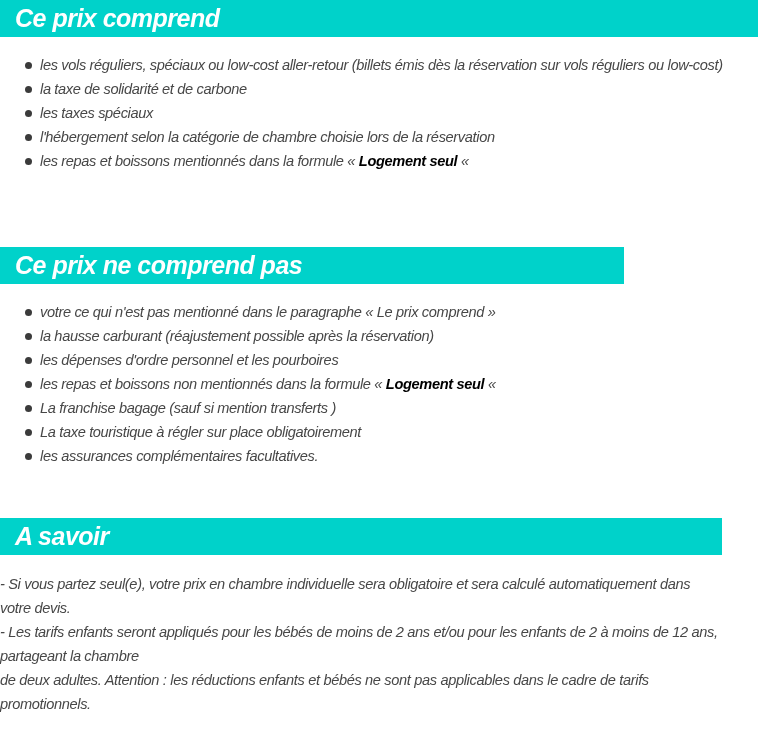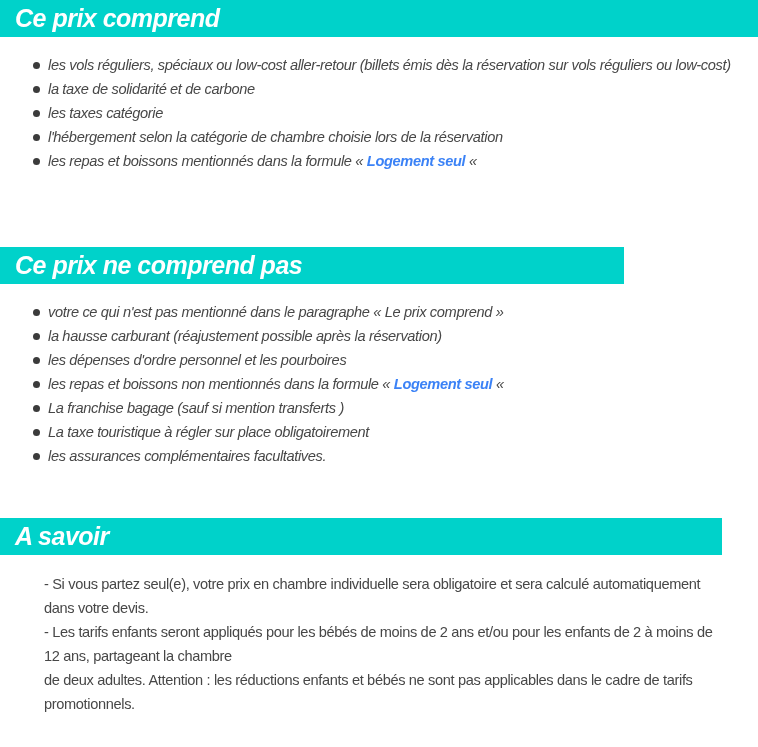--- a/index.html
+++ b/index.html
@@ -19,65 +19,65 @@
       margin: 0;
       color: #ffffff;
       font-style: italic;
       font-weight: bold;
       font-size: 25px;
       letter-spacing: -0.5px;
       line-height: 37px;
     }
     ul.items {
       list-style: none;
-      margin: 0; padding: 8px;
+      margin: 0; padding: 0;
       padding-top: 16px;
     }
     ul.items li {
       position: relative;
       padding-left: 40px;
       height: 24px; line-height: 24px;
       font-style: italic;
       font-size: 14.6px;
       letter-spacing: -0.35px;
       white-space: nowrap;
       color: #474747;
     }
     ul.items li .bullet {
       position: absolute;
       left: 25px; top: 9px;
       width: 7px; height: 7px;
       border-radius: 50%;
       background: #3b3b3b;
     }
-    ul.items li b { font-weight: bold; color: #3b82f6; }
+    ul.items li b { font-weight: bold; color: #000000; }
     #sec1 { position: absolute; top: 0; left: 0; width: 758px; }
     #sec2 { position: absolute; top: 247px; left: 0; width: 624px; }
     #sec3 { position: absolute; top: 518px; left: 0; width: 722px; }
     .para {
       padding-top: 17px;
+      font-style: italic;
       font-size: 14.6px;
       letter-spacing: -0.35px;
       line-height: 24px;
       color: #474747;
-      margin-left: 44px;
     }
     .para p { margin: 0; }
   </style>
 </head>
 <body>
 
 <section id="sec1">
   <div class="band">
     <h2>Ce prix comprend</h2>
   </div>
   <ul class="items">
     <li><span class="bullet"></span><span>les vols réguliers, spéciaux ou low-cost aller-retour (billets émis dès la réservation sur vols réguliers ou low-cost)</span></li>
     <li><span class="bullet"></span><span>la taxe de solidarité et de carbone</span></li>
-    <li><span class="bullet"></span><span>les taxes catégorie</span></li>
+    <li><span class="bullet"></span><span>les taxes spéciaux</span></li>
     <li><span class="bullet"></span><span>l'hébergement selon la catégorie de chambre choisie lors de la réservation</span></li>
     <li><span class="bullet"></span><span>les repas et boissons mentionnés dans la formule « </span><b>Logement seul</b><span> «</span></li>
   </ul>
 </section>
 
 <section id="sec2">
   <div class="band">
     <h2>Ce prix ne comprend pas</h2>
   </div>
   <ul class="items">

